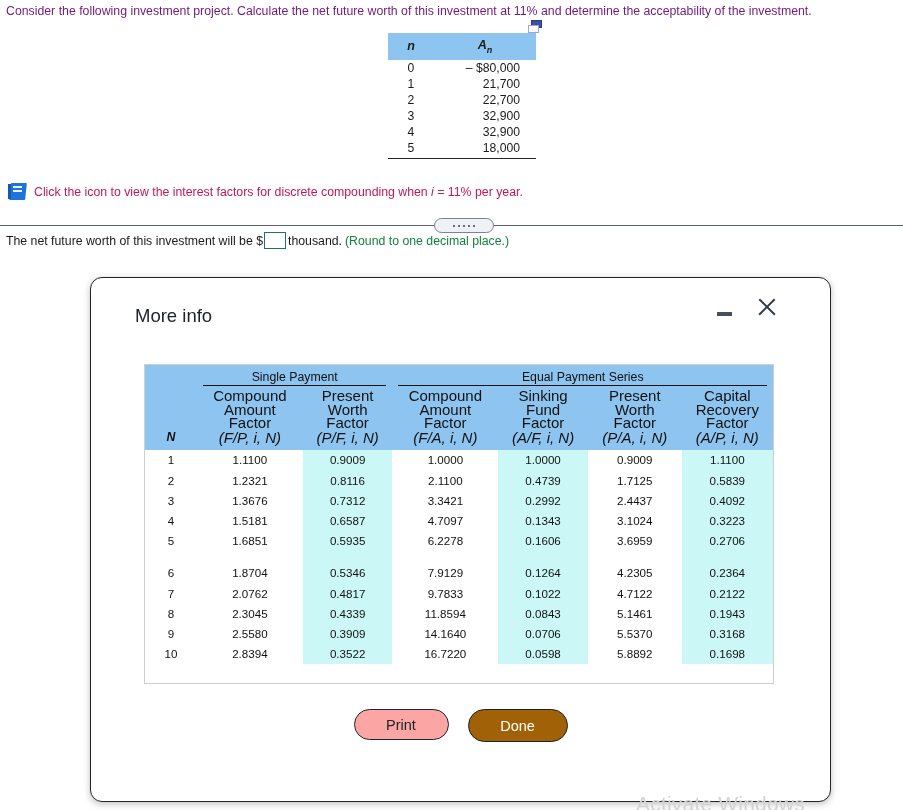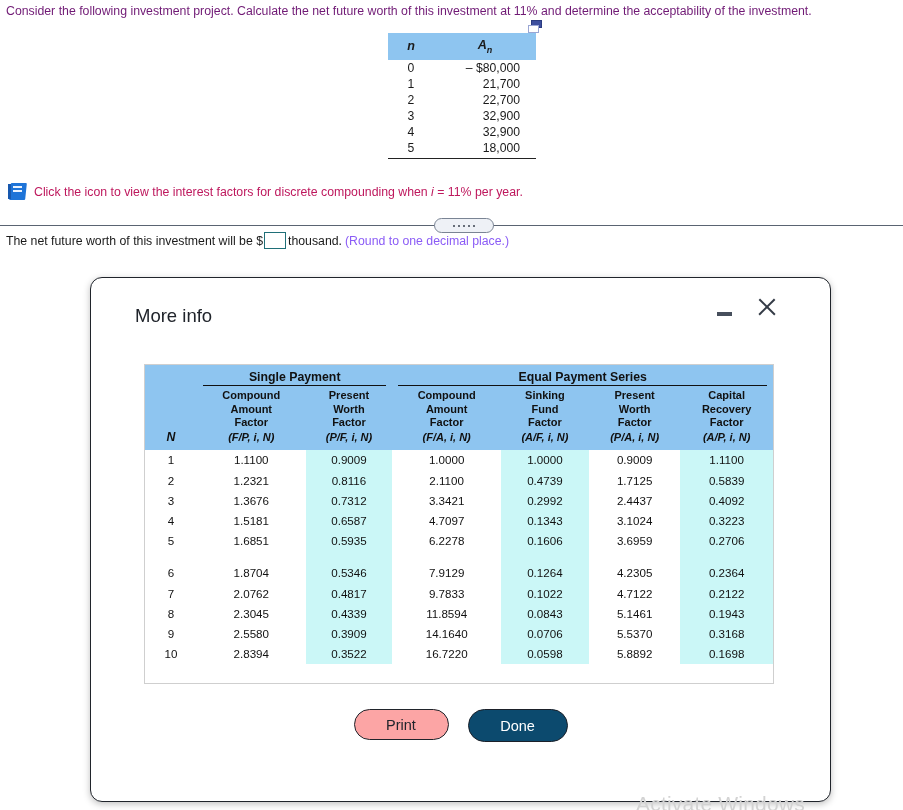--- a/index.html
+++ b/index.html
@@ -115,21 +115,21 @@
   }
   .answer-input {
     width: 22px; height: 17px;
     border: 1.4px solid #1f6f78;
     background: #ffffff;
     margin: 0 2px 0 1px;
     vertical-align: middle;
     padding: 0; font-size: 11px;
     font-family: "Liberation Sans", sans-serif;
   }
-  .round-note { color: #8b5cf6; margin-left: 3px; }
+  .round-note { color: #15803d; margin-left: 3px; }
 
   
   .modal {
     position: absolute; left: 90px; top: 277px;
     width: 741px; height: 525px;
     background: #ffffff;
     border: 1.6px solid #20242b;
     border-radius: 12px;
     box-shadow: 0 2px 7px rgba(0,0,0,0.25);
   }
@@ -163,34 +163,34 @@
     border: 1.2px solid #cfcfcf;
     background: #ffffff;
     overflow: hidden;
   }
   table.factors {
     width: 100%; border-collapse: collapse;
     font-size: 11.6px; color: #111;
   }
   table.factors thead tr.grp th {
     background: #8ec5f0;
-    font-weight: bold; font-size: 12.3px;
+    font-weight: normal; font-size: 12.3px;
     padding: 5px 0 3px 0;
     text-align: center;
   }
   table.factors thead tr.grp th u {
     text-decoration: none;
     border-bottom: 1.4px solid #111;
     display: block;
     margin: 0 6px;
     padding-bottom: 1px;
   }
   table.factors thead tr.hdr th {
     background: #8ec5f0;
-    font-weight: bold; font-size: 11px;
+    font-weight: normal; font-size: 15px;
     text-align: center; vertical-align: bottom;
     padding: 0 0 6px 0;
     line-height: 13.6px;
   }
   table.factors thead tr.hdr th .fx {
     font-style: italic; display: block; padding-top: 1px;
   }
   table.factors thead tr.hdr th.nh {
     font-style: italic; font-weight: bold; font-size: 12.3px;
   }
@@ -215,21 +215,21 @@
     cursor: pointer;
     padding: 0;
   }
   .btn-print {
     width: 95px; height: 31px;
     background: #fca5a5; color: #20242b;
     border: 1.5px solid #20242b;
   }
   .btn-done {
     width: 100px; height: 33px;
-    background: #0c4a6e; color: #ffffff;
+    background: #a16207; color: #ffffff;
     border: 1.5px solid #1b2029;
   }
 
   
   .watermark {
     position: absolute; left: 636px; top: 792px;
     font-size: 21px; color: #d3d3d3;
     white-space: nowrap;
     letter-spacing: 0.2px;
   }

